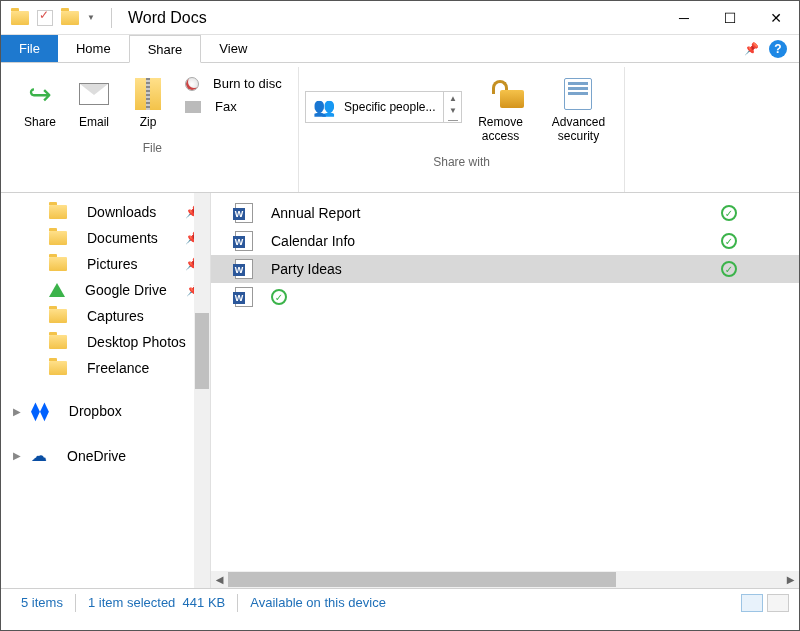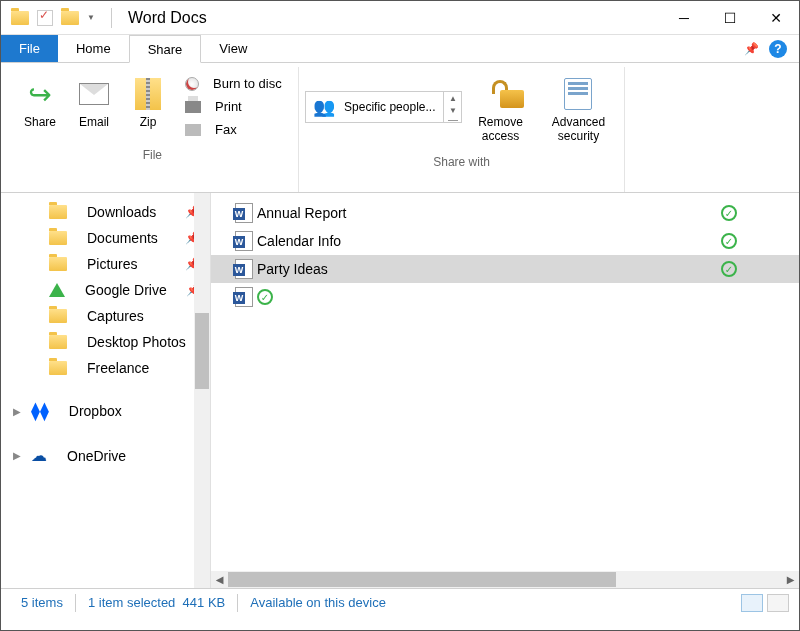--- a/index.html
+++ b/index.html
@@ -39,21 +39,21 @@
 .sidebar-inner { padding: 6px 0; overflow-y: auto; height: 100%; }
 .side-item { display: flex; align-items: center; gap: 20px; padding: 5px 10px 5px 48px; font-size: 14px; white-space: nowrap; }
 .side-item.root { padding-left: 30px; }
 .side-item .pin { margin-left: auto; color: #888; font-size: 12px; }
 .chevron { position: absolute; left: 30px; color: #888; font-size: 10px; }
 .sidebar .sb { width: 16px; background: #f0f0f0; position: absolute; right: 0; top: 0; bottom: 0; }
 .sb .thumb { width: 14px; margin-left: 1px; background: #c0c0c0; }
 
 .filepane { flex: 1; position: relative; }
 .file-list { padding-top: 6px; }
-.file-row { display: flex; align-items: center; padding: 4px 12px 4px 24px; font-size: 14px; gap: 4px; }
+.file-row { display: flex; align-items: center; padding: 4px 12px 4px 24px; font-size: 14px; gap: 18px; }
 .file-row.selected { background: #d8d8d8; }
 .file-row .name { flex: 1; }
 .sync-ok { width: 16px; height: 16px; border: 2px solid #3bb34a; border-radius: 50%; display: flex; align-items: center; justify-content: center; color: #3bb34a; font-size: 10px; margin-right: 50px; }
 .hsb { position: absolute; bottom: 0; left: 0; right: 0; height: 17px; background: #f0f0f0; display: flex; align-items: center; }
 .hsb .arrow { width: 17px; text-align: center; color: #666; font-size: 10px; }
 .hsb .track { flex: 1; height: 100%; position: relative; }
 .hsb .thumb { position: absolute; left: 0; width: 70%; top: 1px; bottom: 1px; background: #c0c0c0; }
 
 
 .statusbar { height: 28px; border-top: 1px solid #d0d0d0; display: flex; align-items: center; padding: 0 10px; font-size: 13px; color: #1e6fb8; gap: 2px; }
@@ -137,24 +137,20 @@
             <span class="zip-ico"></span>
           </span>
         <span>Zip</span>
       </div>
       <div class="smallrow">
         <div class="smallbtn">
             <span class="disc-ico"></span>
             <span>Burn to disc</span>
           </div>
         <div class="smallbtn">
-            <span class="printer-ico"></span>
-            <span>Print</span>
-          </div>
-        <div class="smallbtn">
             <span class="fax-ico"></span>
             <span>Fax</span>
           </div>
       </div>
     </div>
     <div class="label">File</div>
   </div>
 
   <div class="group">
     <div class="row">

